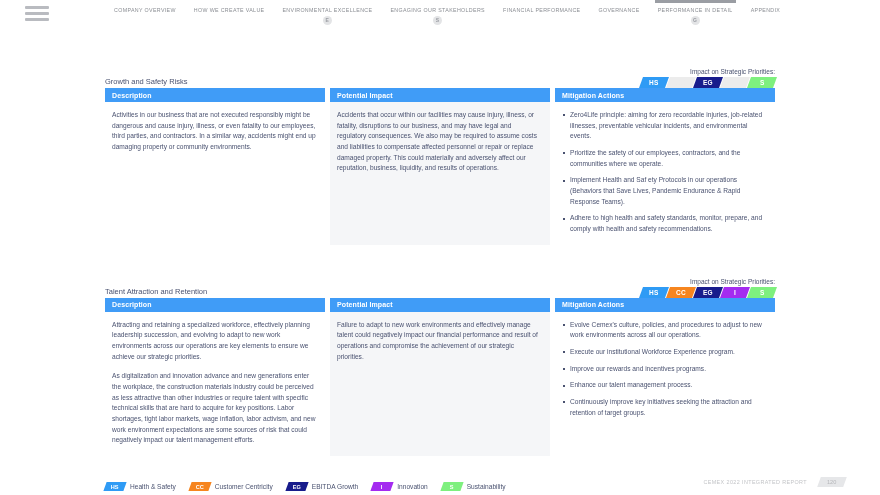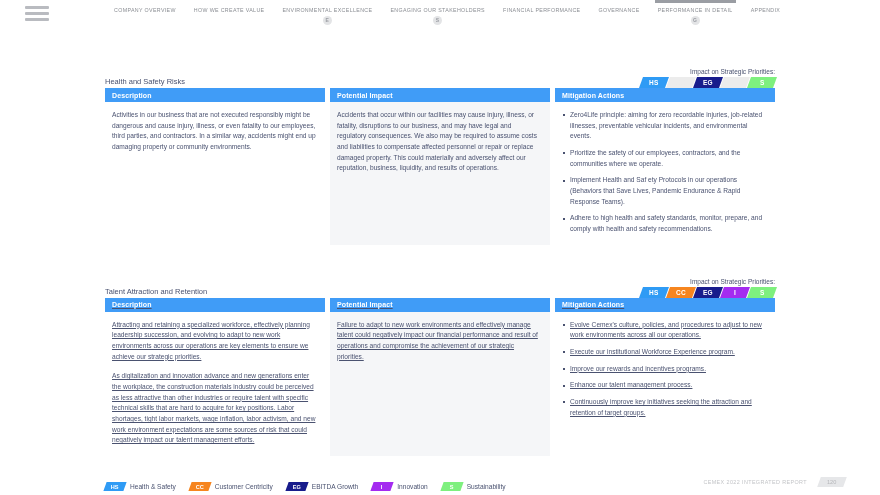--- a/index.html
+++ b/index.html
@@ -65,21 +65,21 @@
     line-height: 9px;
     text-align: center;
     font-weight: bold;
   }
 
   
   .sheet { position: relative; padding: 0 105px; }
 
   .section { position: relative; }
   .section.first { margin-top: 36px; }
-  .section.second { margin-top: 31px; text-decoration: underline; }
+  .section.second { margin-top: 31px; }
 
   .sec-head {
     position: relative;
     height: 22px;
   }
   .sec-title {
     position: absolute;
     left: 0; bottom: 2px;
     font-size: 7.5px;
     color: #4a5270;
@@ -216,21 +216,21 @@
       <div class="navitem"><span>FINANCIAL PERFORMANCE</span></div>
       <div class="navitem"><span>GOVERNANCE</span></div>
       <div class="navitem active"><span>PERFORMANCE IN DETAIL</span><span class="navbadge">G</span></div>
       <div class="navitem"><span>APPENDIX</span></div>
     </div>
 </div>
 
 <div class="sheet" id="sections-root">
     <div class="section first sec1">
       <div class="sec-head">
-        <div class="sec-title">Health and Safety Risks</div>
+        <div class="sec-title">Growth and Safety Risks</div>
         <div class="priorities">
           <span class="priorities-label">Impact on Strategic Priorities:</span>
           <div class="badge-row">
             <div class="pbadge hs">
               <span>HS</span>
             </div>
             <div class="pbadge cc off">
               <span>CC</span>
             </div>
             <div class="pbadge eg">

